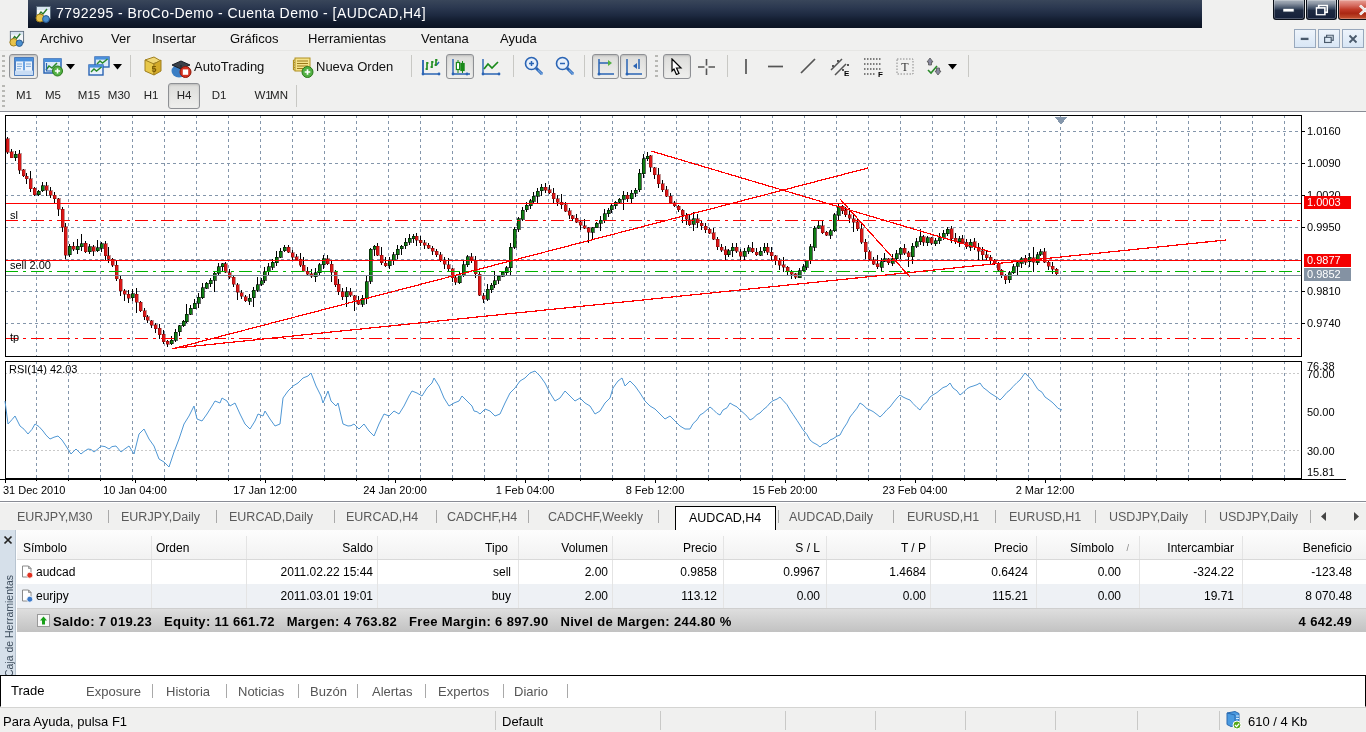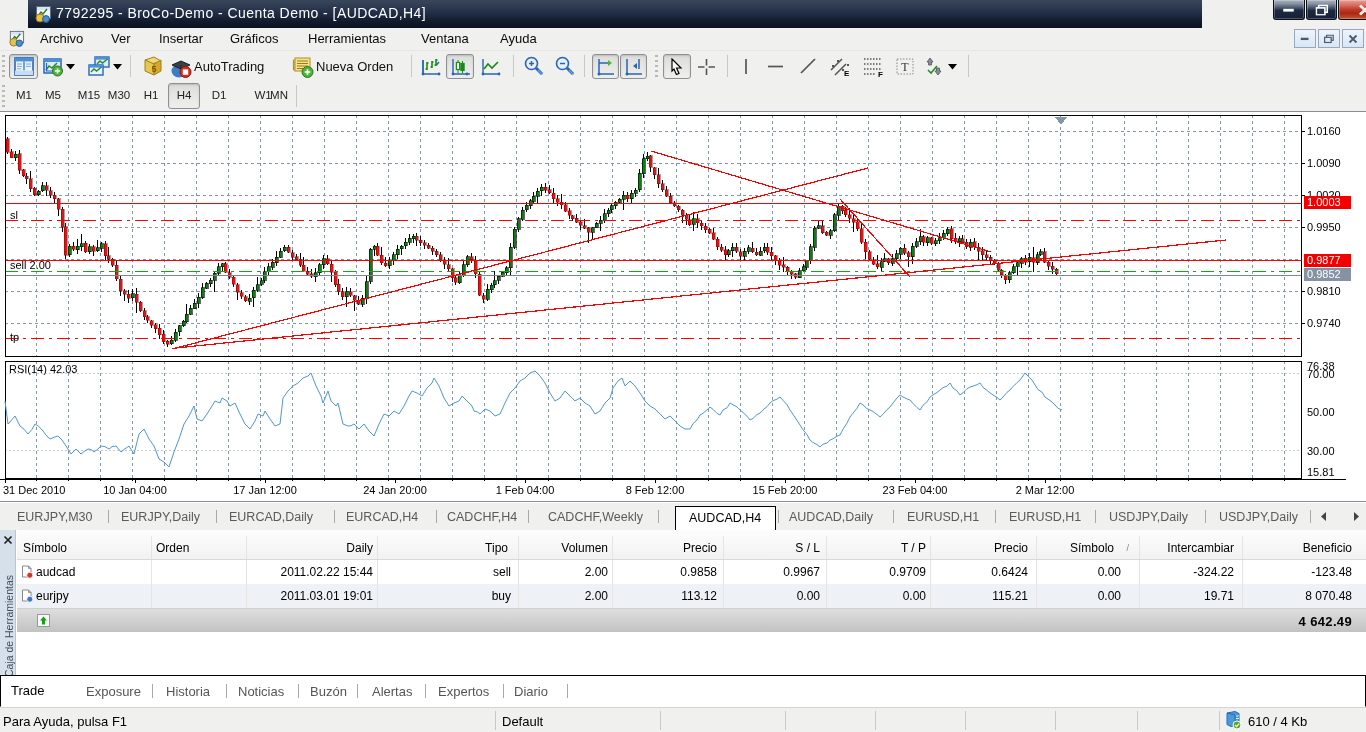--- a/index.html
+++ b/index.html
@@ -86,21 +86,21 @@
 <div class="abs" id="menu">
     <svg class="abs" style="left:8px;top:2px" width="17" height="17" viewBox="0 0 18 18">
 <rect x="2.5" y="1.5" width="14" height="12" fill="#f4f6f8" stroke="#5a6a7a"></rect>
 <rect x="3" y="2" width="13" height="3" fill="#d8e4f0"></rect>
 <path d="M4 11l3-4 2 2 4-5" stroke="#2a7a2a" stroke-width="1.4" fill="none"></path>
 <circle cx="6" cy="13" r="4" fill="#e8c34a" stroke="#9a7a1a"></circle>
 <circle cx="12" cy="14" r="3.4" fill="#4a90d0" stroke="#2a5a90"></circle>
     </svg>
     <span style="left:40px">Archivo</span>
     <span style="left:111px">Ver</span>
-    <span style="left:159px">Insertar</span>
+    <span style="left:152px">Insertar</span>
     <span style="left:230px">Gráficos</span>
     <span style="left:308px">Herramientas</span>
     <span style="left:421px">Ventana</span>
     <span style="left:500px">Ayuda</span>
     <div class="mdibtn" style="left:1294px">
       <svg width="9" height="3" viewBox="0 0 9 3">
         <rect width="8" height="2.6" fill="#4a5a6c"></rect>
       </svg>
     </div>
     <div class="mdibtn" style="left:1318px">
@@ -634,21 +634,21 @@
       <path d="M6 0L1 4.5 6 9z" fill="#444"></path>
     </svg>
     <svg class="abs" style="left:1352px;top:9px" width="8" height="9" viewBox="0 0 8 9">
       <path d="M2 0l5 4.5L2 9z" fill="#444"></path>
     </svg>
   </div>
 <div class="abs" id="term">
     <div class="abs" style="left:17px;top:0;width:1349px;height:30px;background:linear-gradient(180deg,#fdfdfd,#f2f2f2);border-bottom:1px solid #d9d9d9"></div>
     <div class="hdr" style="left:23px;top:11px">Símbolo</div>
     <div class="hdr" style="left:156px;top:11px">Orden</div>
-    <div class="cell" style="right:993px;top:11px">Daily</div>
+    <div class="cell" style="right:993px;top:11px">Saldo</div>
     <div class="cell" style="right:858px;top:11px">Tipo</div>
     <div class="cell" style="right:758px;top:11px">Volumen</div>
     <div class="cell" style="right:649px;top:11px">Precio</div>
     <div class="cell" style="right:546px;top:11px">S / L</div>
     <div class="cell" style="right:440px;top:11px">T / P</div>
     <div class="cell" style="right:338px;top:11px">Precio</div>
     <div class="cell" style="right:252px;top:11px">Símbolo</div>
     <div class="cell" style="right:132px;top:11px">Intercambiar</div>
     <div class="cell" style="right:14px;top:11px">Beneficio</div>
     <div class="cell" style="right:237px;top:13px;color:#888;font-size:9px">/</div>
@@ -668,21 +668,21 @@
 <path d="M2.5 1h6L11 3.5V12H2.5z" fill="#fff" stroke="#8a8a8a"></path>
 <path d="M8.5 1L11 3.5H8.5z" fill="#d8d8d8" stroke="#8a8a8a" stroke-width=".8"></path>
 <circle cx="9.8" cy="10.2" r="3" fill="#e03020" stroke="#fff" stroke-width=".8"></circle>
     </svg>
     <div class="hdr" style="left:36px;top:35px">audcad</div>
     <div class="cell" style="right:993px;top:35px">2011.02.22 15:44</div>
     <div class="cell" style="right:855px;top:35px">sell</div>
     <div class="cell" style="right:758px;top:35px">2.00</div>
     <div class="cell" style="right:649px;top:35px">0.9858</div>
     <div class="cell" style="right:546px;top:35px">0.9967</div>
-    <div class="cell" style="right:440px;top:35px">0.9709</div>
+    <div class="cell" style="right:440px;top:35px">1.4684</div>
     <div class="cell" style="right:338px;top:35px">0.6424</div>
     <div class="cell" style="right:245px;top:35px">0.00</div>
     <div class="cell" style="right:132px;top:35px">-324.22</div>
     <div class="cell" style="right:14px;top:35px">-123.48</div>
     <div class="abs" style="left:17px;top:54px;width:1349px;height:24px;background:#eef1f5"></div>
     <svg class="abs" style="left:20px;top:59px" width="14" height="14" viewBox="0 0 14 14">
 <path d="M2.5 1h6L11 3.5V12H2.5z" fill="#fff" stroke="#8a8a8a"></path>
 <path d="M8.5 1L11 3.5H8.5z" fill="#d8d8d8" stroke="#8a8a8a" stroke-width=".8"></path>
 <circle cx="9.8" cy="10.2" r="3" fill="#3a78c8" stroke="#fff" stroke-width=".8"></circle>
     </svg>
@@ -707,20 +707,21 @@
     <div class="colline" style="left:930px;top:30px;height:48px"></div>
     <div class="colline" style="left:1036px;top:30px;height:48px"></div>
     <div class="colline" style="left:1139px;top:30px;height:48px"></div>
     <div class="colline" style="left:1242px;top:30px;height:48px"></div>
   </div>
 <div class="abs" id="saldo">
 <svg class="abs" style="left:20px;top:5px" width="13" height="13" viewBox="0 0 13 13">
 <rect x="0.5" y="0.5" width="12" height="12" fill="#f8f8f8" stroke="#999"></rect>
 <path d="M6.5 2.5l3.5 4H8v4H5v-4H3z" fill="#18a018"></path>
     </svg>
+<span class="abs" style="left:36px;top:5px">Saldo: 7 019.23&nbsp;&nbsp; Equity: 11 661.72&nbsp;&nbsp; Margen: 4 763.82&nbsp;&nbsp; Free Margin: 6 897.90&nbsp;&nbsp; Nivel de Margen: 244.80 %</span>
 <span class="abs" style="right:14px;top:5px">4 642.49</span>
   </div>
 <div class="abs" id="termstrip">
     <div class="vt">Caja de Herramientas</div>
   </div>
 <svg class="abs" style="left:3px;top:535px" width="10" height="10" viewBox="0 0 10 10">
     <path d="M1.5 1.5l7 7M8.5 1.5l-7 7" stroke="#222" stroke-width="1.7"></path>
   </svg>
 <div class="abs" id="btabs">
     <div class="bactive">Trade</div>

